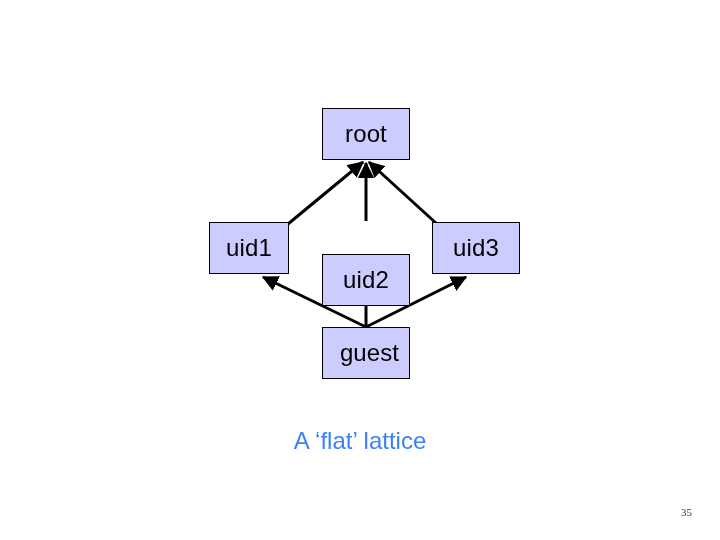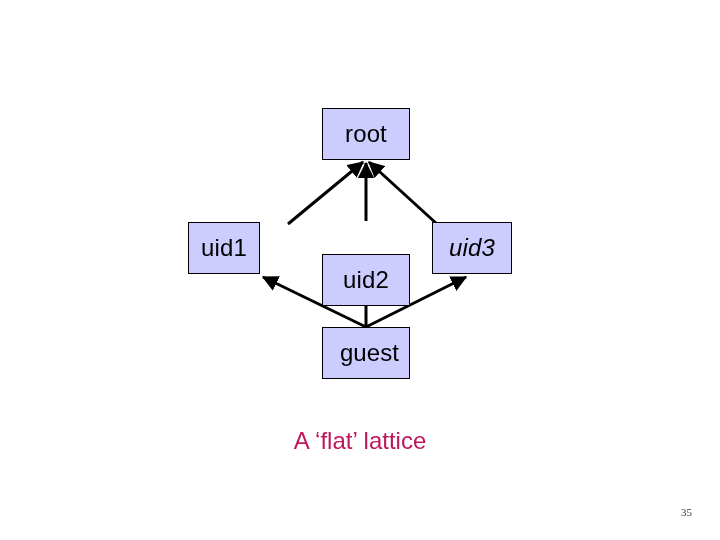--- a/index.html
+++ b/index.html
@@ -35,34 +35,34 @@
     align-items: center;
     justify-content: center;
     font-family: "Liberation Sans", sans-serif;
     font-size: 24px;
     line-height: 1;
     color: #000000;
     letter-spacing: 0.1px;
     z-index: 2;
   }
   #node-root   { left: 322px; top: 108px; width: 88px; height: 52px; }
-  #node-uid1   { left: 188px; top: 222px; width: 72px; height: 52px; }
+  #node-uid1   { left: 209px; top: 222px; width: 80px; height: 52px; }
   #node-uid2   { left: 322px; top: 222px; width: 88px; height: 52px; margin-top: 32px; }
-  #node-uid3   { left: 432px; top: 222px; width: 80px; height: 52px; font-style: italic; }
+  #node-uid3   { left: 432px; top: 222px; width: 88px; height: 52px; }
   #node-guest  { left: 322px; top: 327px; width: 88px; height: 52px; padding-left: 7px; }
 
   #caption {
     position: absolute;
     left: 0;
     top: 427px;
     width: 720px;
     text-align: center;
     font-family: "Liberation Sans", sans-serif;
     font-size: 24px;
-    color: #be185d;
+    color: #3b82f6;
     z-index: 2;
   }
   #page-number {
     position: absolute;
     right: 28px;
     bottom: 22px;
     font-family: "Liberation Serif", serif;
     font-size: 11px;
     color: #3a3a3a;
     z-index: 2;

